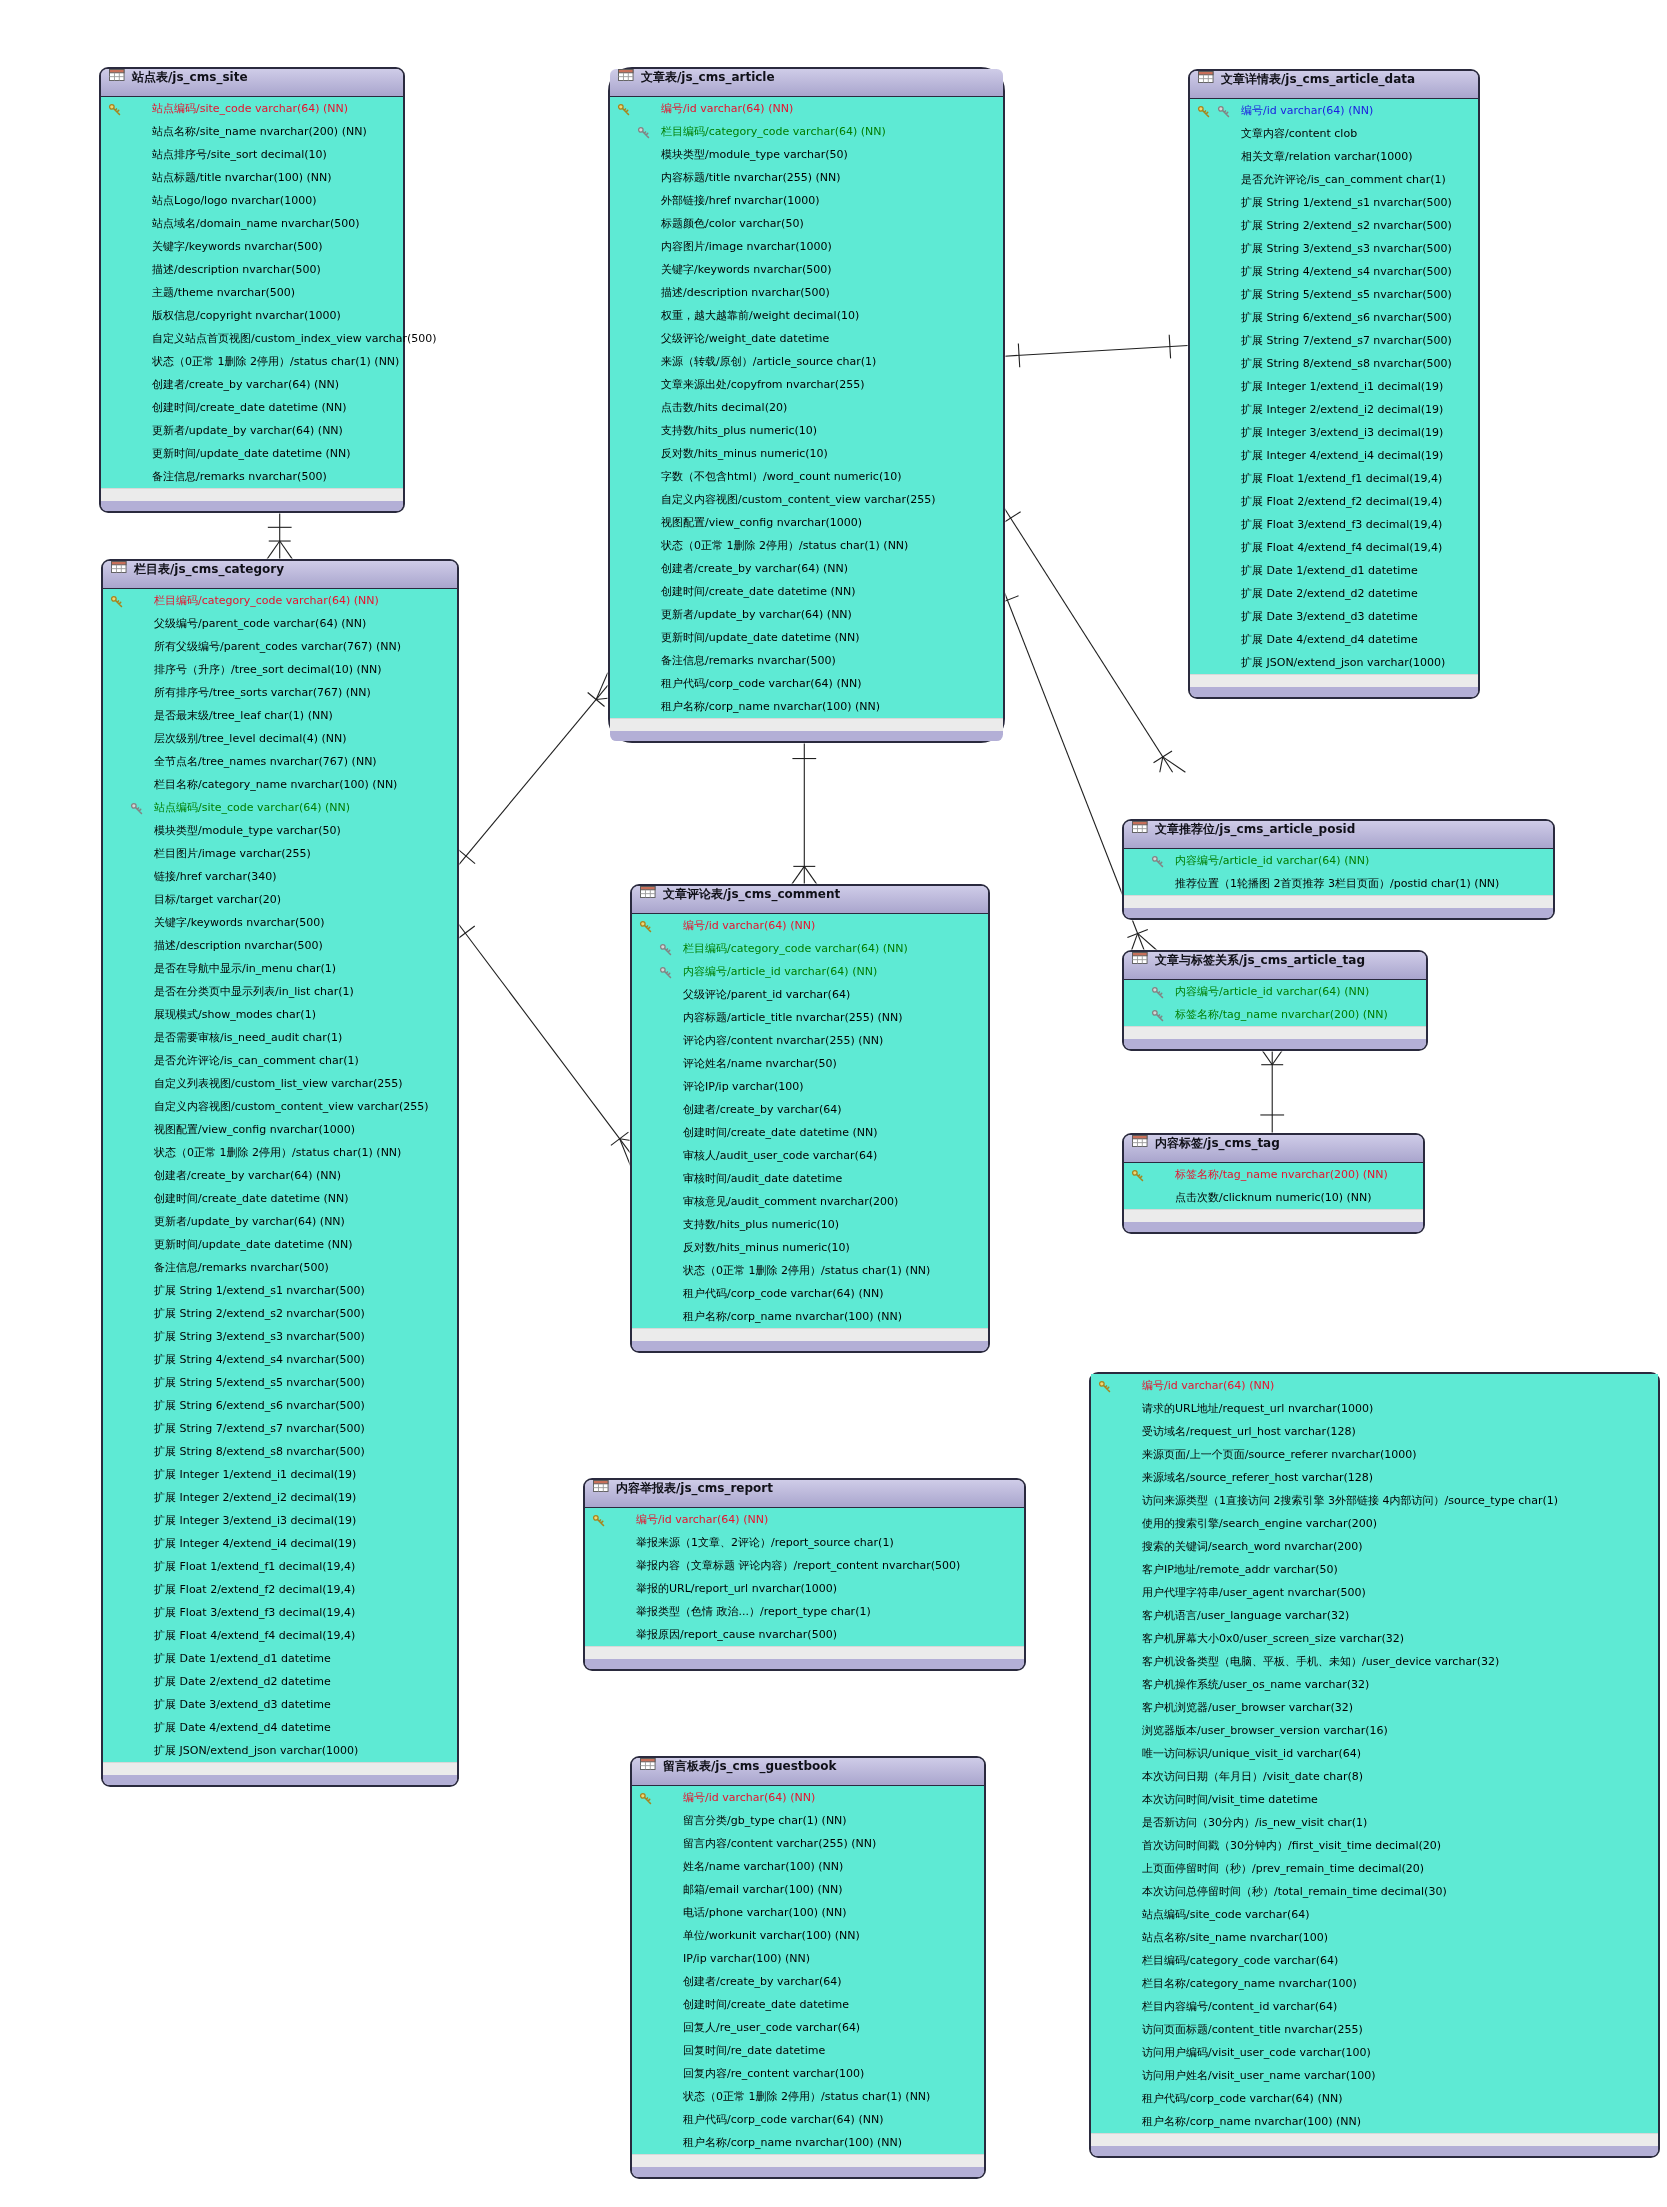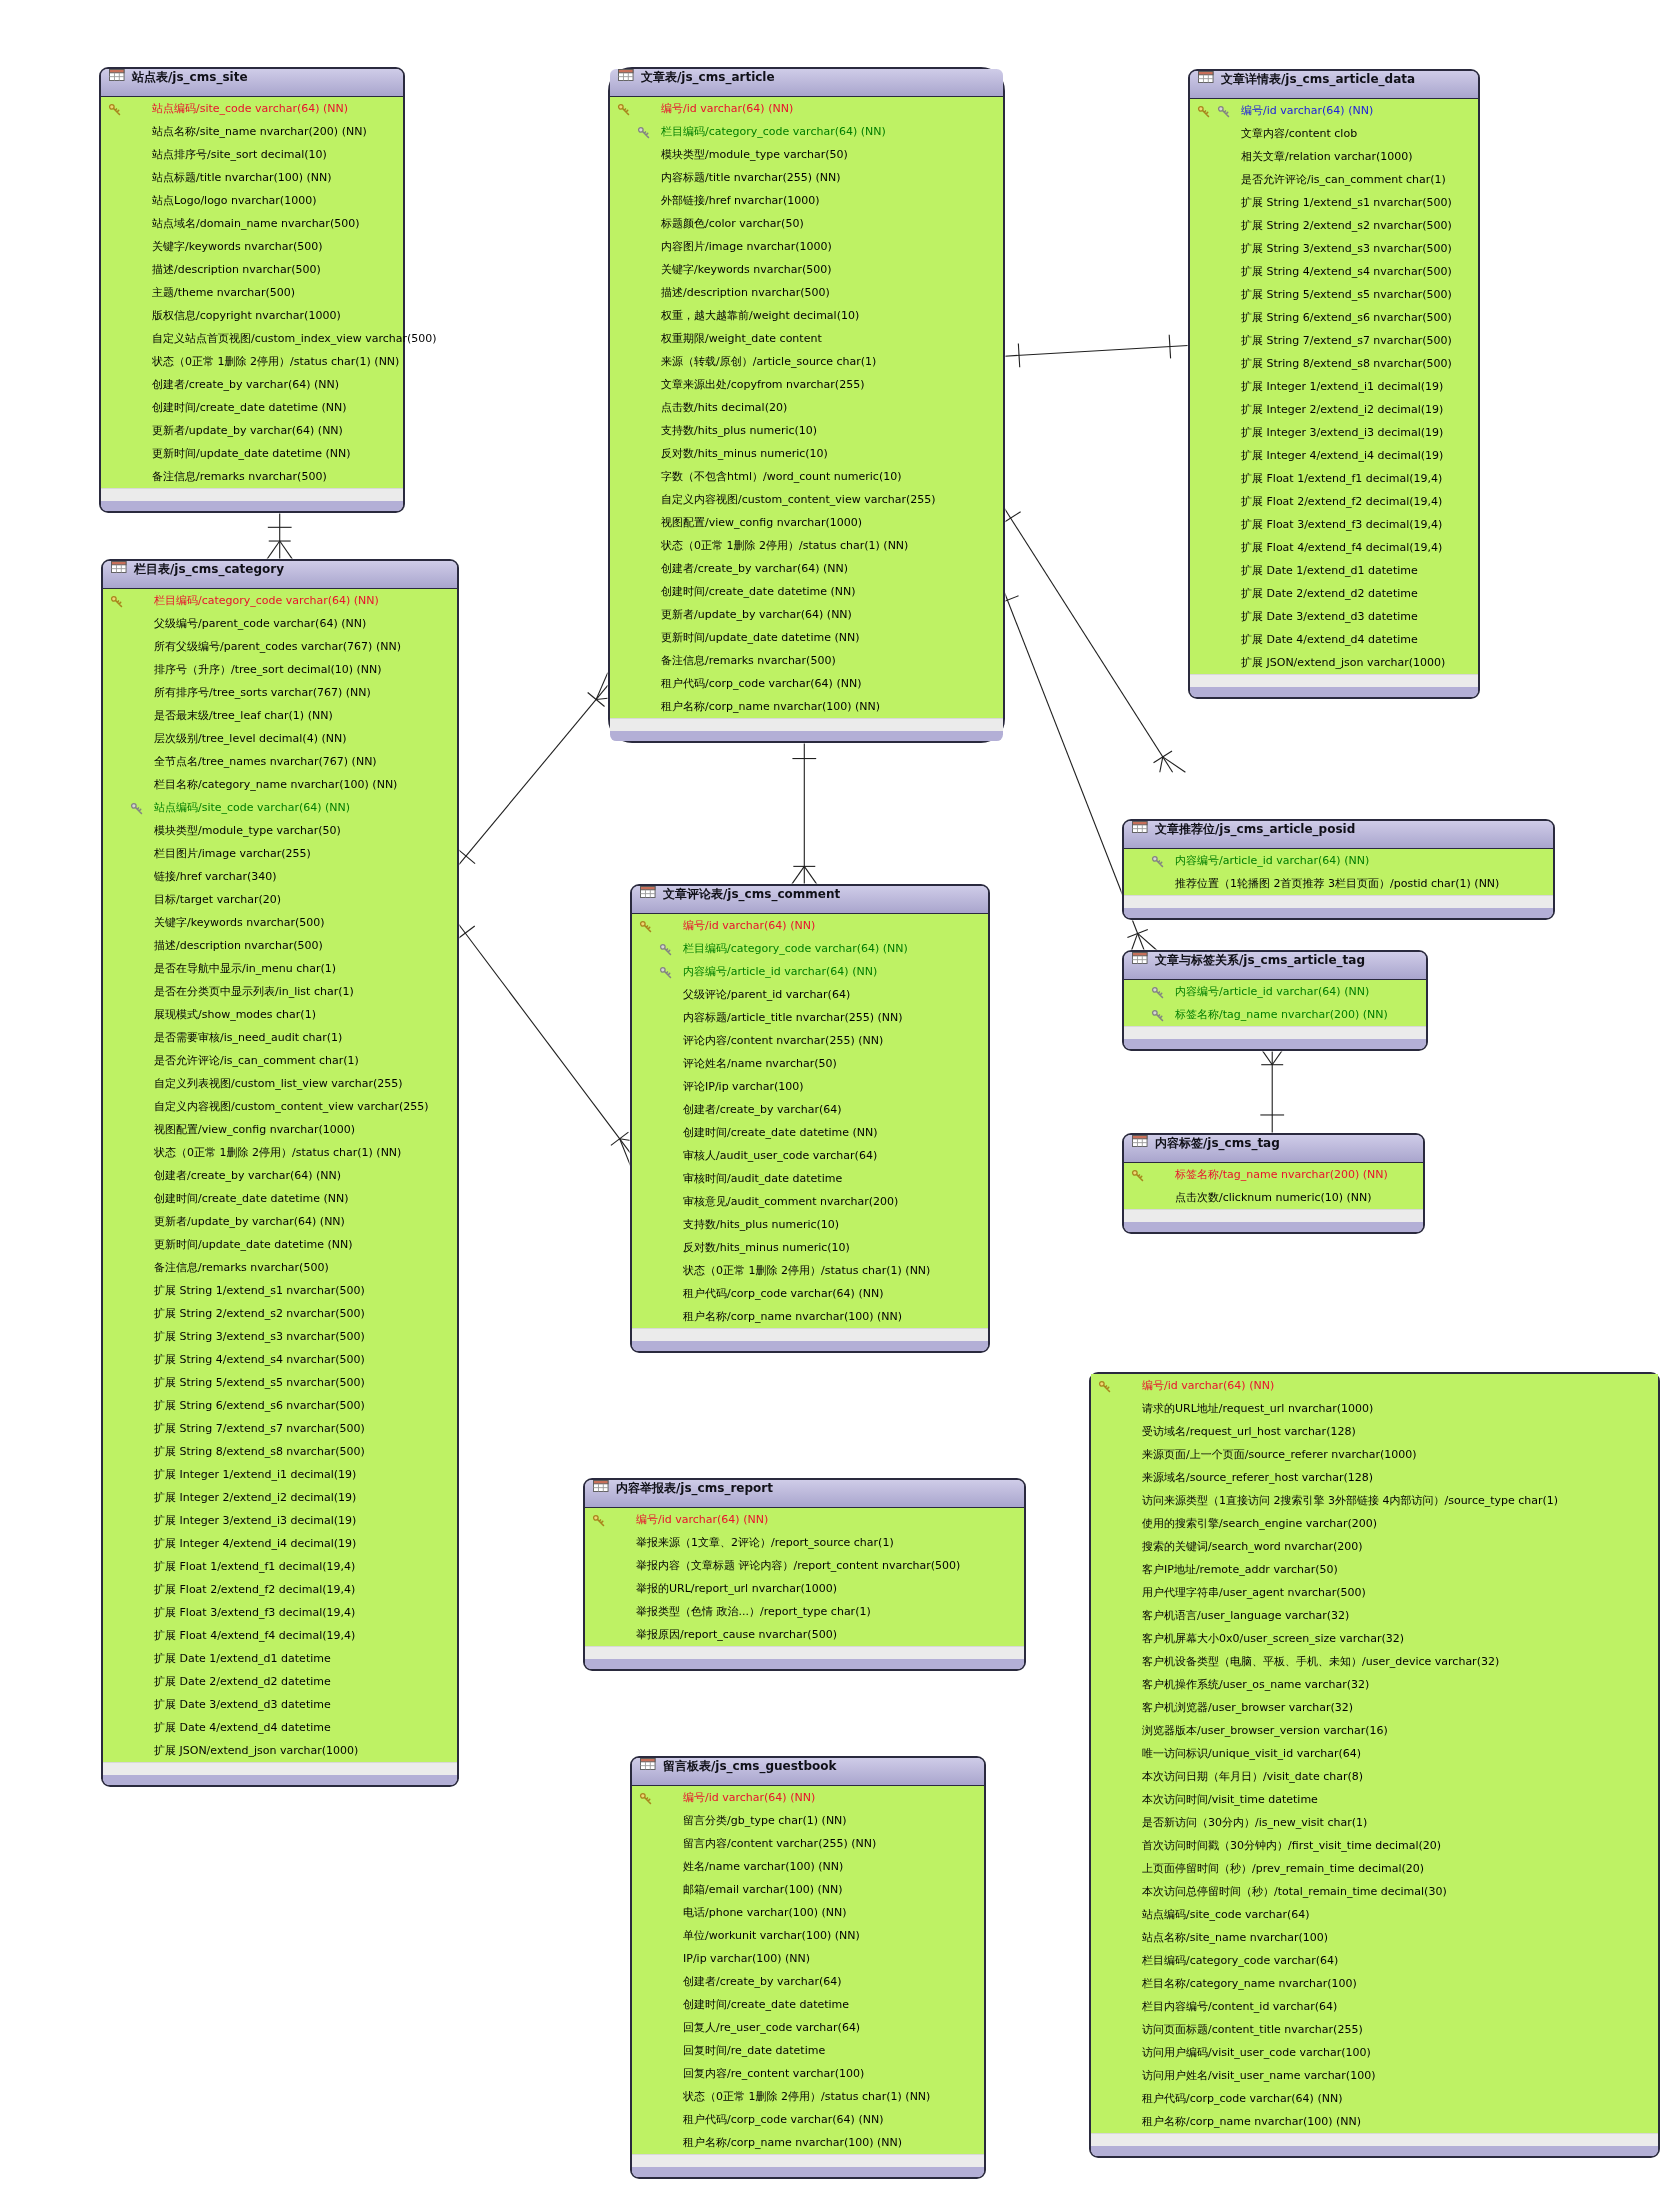--- a/index.html
+++ b/index.html
@@ -13,21 +13,21 @@
     position:absolute;z-index:2;background:#ffffff;
     border:2.3px solid #2a2a3e;border-radius:9.1px;
     box-shadow:0 0 0 0.9px rgba(255,255,255,0.5);
   }
   .thead{
     height:27.4px;display:flex;align-items:flex-start;gap:7.3px;padding:0 8.2px;
     background:linear-gradient(#cfccE8,#a9a5cd);
     border-bottom:1.8px solid #2a2a3e;border-radius:6.4px 6.4px 0 0;
     font-size:12px;font-weight:bold;color:#101018;white-space:nowrap;
   }
-  .tbody{position:relative;background:#bef264;}
+  .tbody{position:relative;background:#5eead4;}
   .trow{
     position:relative;height:23px;line-height:23px;padding-left:51px;
     font-size:11px;color:#000;white-space:nowrap;
   }
   .trow.pk .fl{color:#e8112d;}
   .trow.fk .fl{color:#007d00;}
   .trow.pkfk .fl{color:#1a1ae0;}
   .k1{position:absolute;left:7.3px;top:4.6px;width:13.7px;height:13.7px;}
   .k2{position:absolute;left:27.4px;top:4.6px;width:13.7px;height:13.7px;}
   .tfoot-gray{height:12px;background:#ebebeb;border-top:0.9px solid #d8d8d8;}
@@ -213,21 +213,21 @@
               <path d="M6.1 6.1 L12.6 12.6 M9.9 9.9 L11.7 8.1 M7.9 7.9 L9.3 6.5" fill="none" stroke="#838383" stroke-width="1.7" stroke-linecap="round"></path>
             </svg></span><span class="fl">栏目编码/category_code varchar(64) (NN)</span></div>
         <div class="trow"><span class="fl">模块类型/module_type varchar(50)</span></div>
         <div class="trow"><span class="fl">内容标题/title nvarchar(255) (NN)</span></div>
         <div class="trow"><span class="fl">外部链接/href nvarchar(1000)</span></div>
         <div class="trow"><span class="fl">标题颜色/color varchar(50)</span></div>
         <div class="trow"><span class="fl">内容图片/image nvarchar(1000)</span></div>
         <div class="trow"><span class="fl">关键字/keywords nvarchar(500)</span></div>
         <div class="trow"><span class="fl">描述/description nvarchar(500)</span></div>
         <div class="trow"><span class="fl">权重，越大越靠前/weight decimal(10)</span></div>
-        <div class="trow"><span class="fl">权重期限/weight_date content</span></div>
+        <div class="trow"><span class="fl">父级评论/weight_date datetime</span></div>
         <div class="trow"><span class="fl">来源（转载/原创）/article_source char(1)</span></div>
         <div class="trow"><span class="fl">文章来源出处/copyfrom nvarchar(255)</span></div>
         <div class="trow"><span class="fl">点击数/hits decimal(20)</span></div>
         <div class="trow"><span class="fl">支持数/hits_plus numeric(10)</span></div>
         <div class="trow"><span class="fl">反对数/hits_minus numeric(10)</span></div>
         <div class="trow"><span class="fl">字数（不包含html）/word_count numeric(10)</span></div>
         <div class="trow"><span class="fl">自定义内容视图/custom_content_view varchar(255)</span></div>
         <div class="trow"><span class="fl">视图配置/view_config nvarchar(1000)</span></div>
         <div class="trow"><span class="fl">状态（0正常 1删除 2停用）/status char(1) (NN)</span></div>
         <div class="trow"><span class="fl">创建者/create_by varchar(64) (NN)</span></div>

